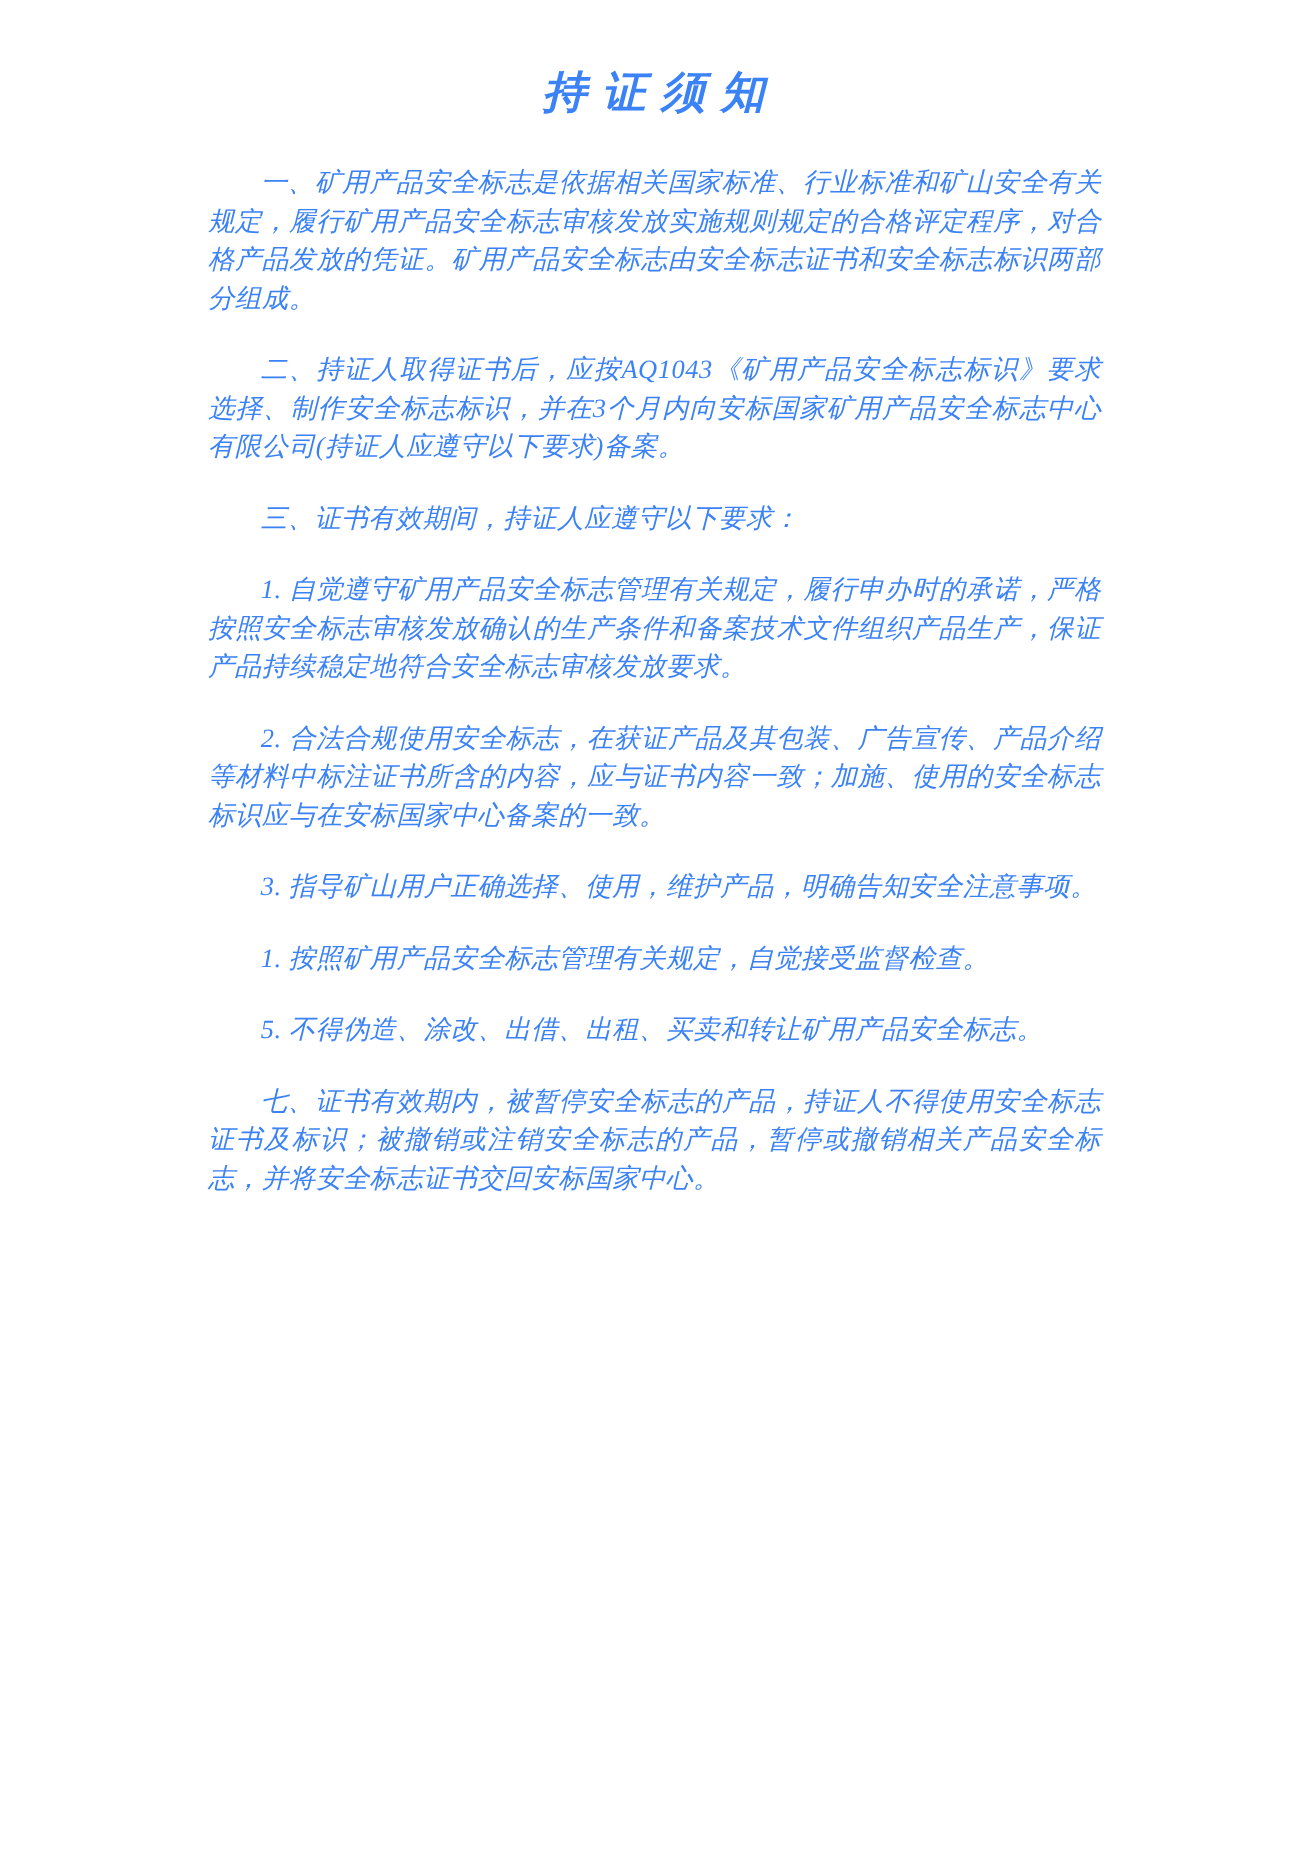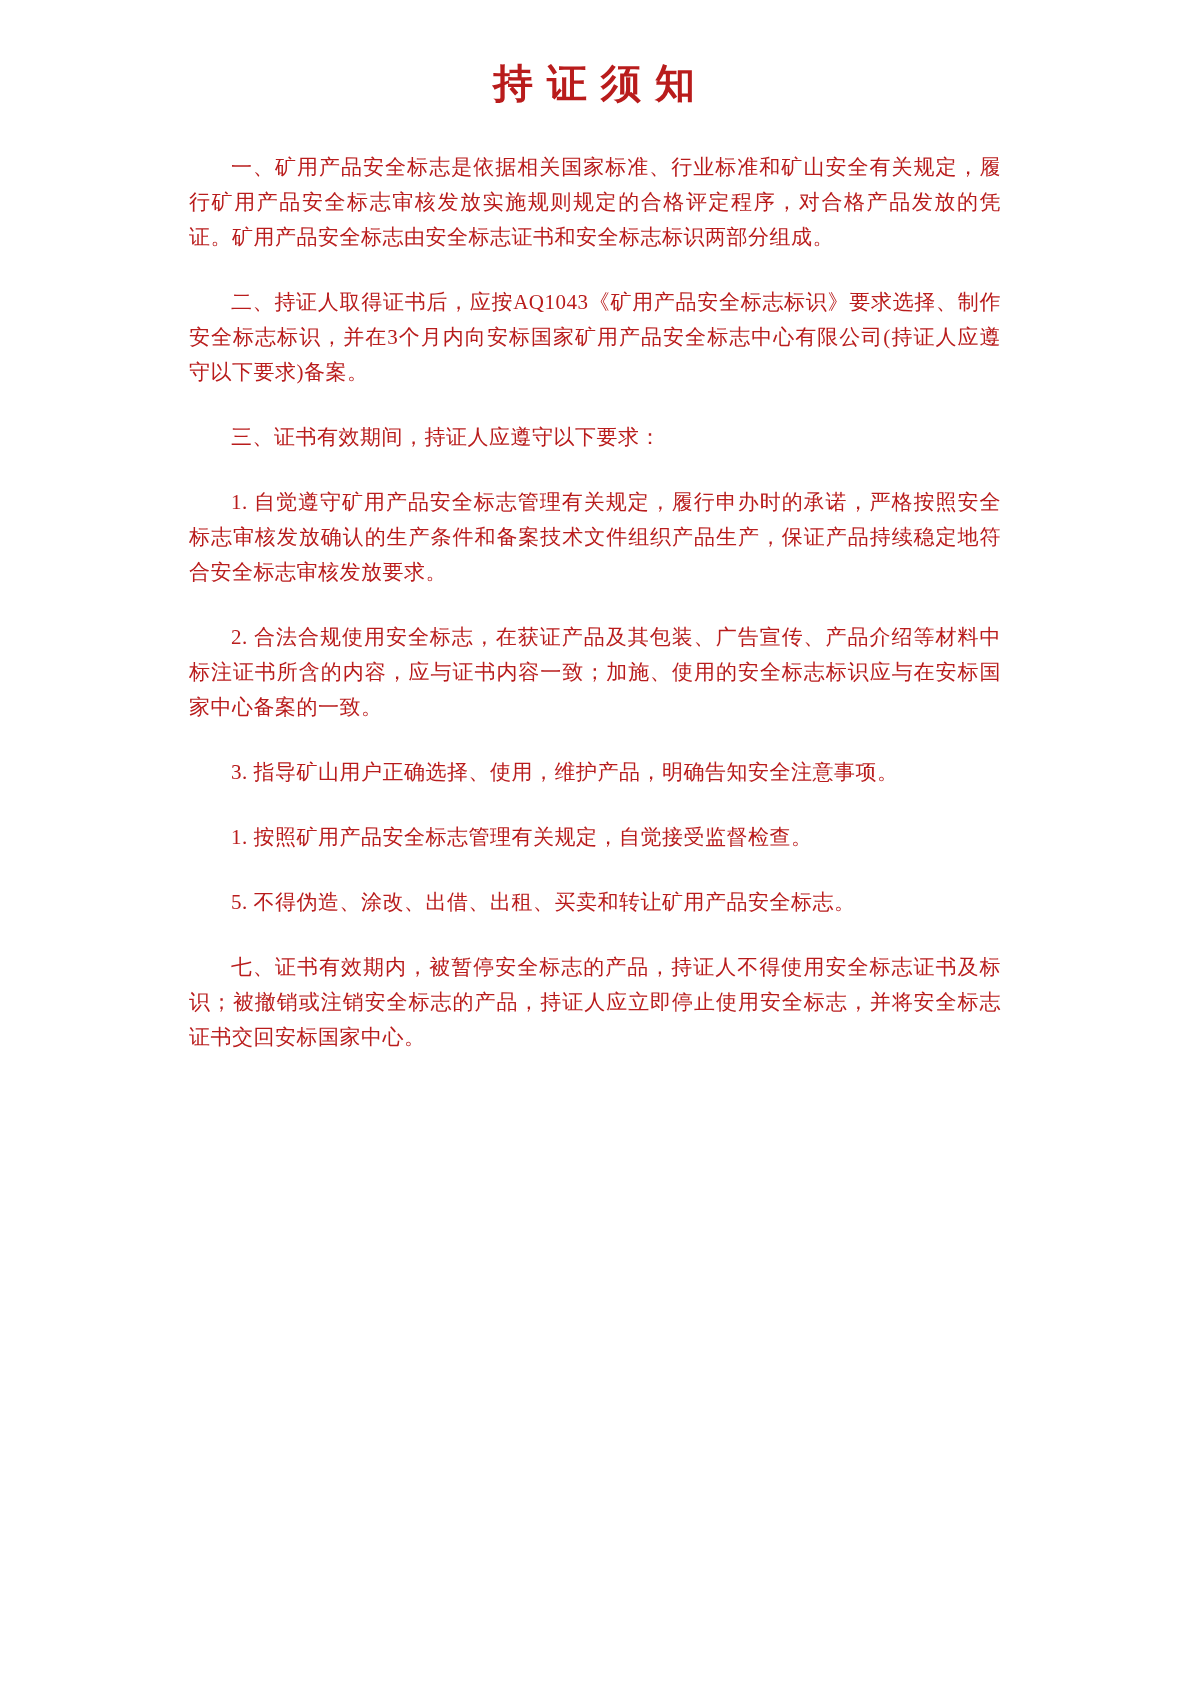--- a/index.html
+++ b/index.html
@@ -9,38 +9,39 @@
   }
   .page {
     position: relative;
     width: 996px;
     height: 1683px;
     margin: 0 auto;
     background: #ffffff;
     overflow: hidden;
     box-sizing: border-box;
     font-family: "Liberation Serif", "DejaVu Serif", serif;
-    color: #b91c1c;
+    color: #3b82f6;
+    font-style: italic;
   }
   .content {
     box-sizing: border-box;
     padding: 60px 92px 0 92px;
   }
   .doc-title {
     margin: 0 0 42px 0;
     text-align: center;
     font-size: 40px;
     line-height: 48px;
     font-weight: bold;
     letter-spacing: 2px;
     white-space: pre;
   }
   .doc-para {
     margin: 0 0 30px 0;
-    font-size: 21px;
+    font-size: 24px;
     line-height: 35px;
     letter-spacing: 0.5px;
     text-indent: 2em;
     text-align: justify;
     text-justify: inter-ideograph;
   }
   .doc-para:last-child {
     margin-bottom: 0;
   }
 </style>
@@ -51,15 +52,15 @@
   <div class="content">
     <h1 class="doc-title">持 证 须 知</h1>
     <p class="doc-para">一、矿用产品安全标志是依据相关国家标准、行业标准和矿山安全有关规定，履行矿用产品安全标志审核发放实施规则规定的合格评定程序，对合格产品发放的凭证。矿用产品安全标志由安全标志证书和安全标志标识两部分组成。</p>
     <p class="doc-para">二、持证人取得证书后，应按AQ1043《矿用产品安全标志标识》要求选择、制作安全标志标识，并在3个月内向安标国家矿用产品安全标志中心有限公司(持证人应遵守以下要求)备案。</p>
     <p class="doc-para">三、证书有效期间，持证人应遵守以下要求：</p>
     <p class="doc-para">1. 自觉遵守矿用产品安全标志管理有关规定，履行申办时的承诺，严格按照安全标志审核发放确认的生产条件和备案技术文件组织产品生产，保证产品持续稳定地符合安全标志审核发放要求。</p>
     <p class="doc-para">2. 合法合规使用安全标志，在获证产品及其包装、广告宣传、产品介绍等材料中标注证书所含的内容，应与证书内容一致；加施、使用的安全标志标识应与在安标国家中心备案的一致。</p>
     <p class="doc-para">3. 指导矿山用户正确选择、使用，维护产品，明确告知安全注意事项。</p>
     <p class="doc-para">1. 按照矿用产品安全标志管理有关规定，自觉接受监督检查。</p>
     <p class="doc-para">5. 不得伪造、涂改、出借、出租、买卖和转让矿用产品安全标志。</p>
-    <p class="doc-para">七、证书有效期内，被暂停安全标志的产品，持证人不得使用安全标志证书及标识；被撤销或注销安全标志的产品，持证人应立即停止使用安全标志，并将安全标志证书交回安标国家中心。</p>
+    <p class="doc-para">七、证书有效期内，被暂停安全标志的产品，持证人不得使用安全标志证书及标识；被撤销或注销安全标志的产品，暂停或撤销相关产品安全标志，并将安全标志证书交回安标国家中心。</p>
   </div>
 </div>
 
 </body></html>

